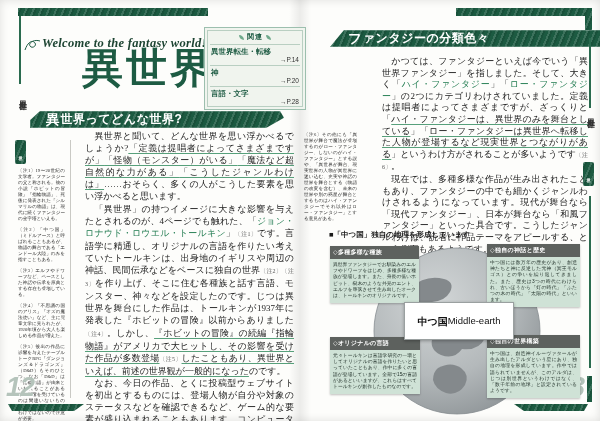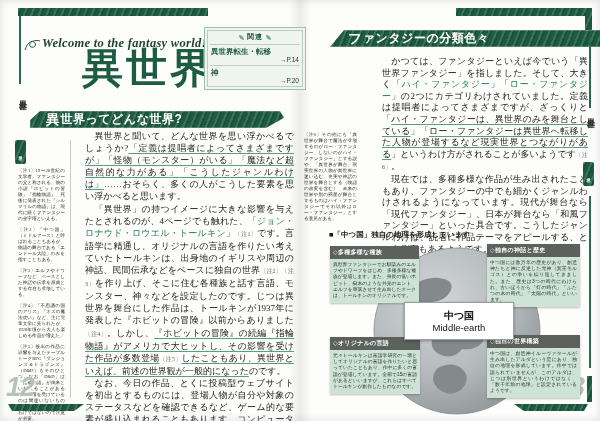--- a/index.html
+++ b/index.html
@@ -64,21 +64,21 @@
     text-shadow:1px 1px 0 #fff;line-height:1;}
   .wedge{height:7px;}
   .wedge-l{clip-path:polygon(0 0,100% 0,calc(100% - 10px) 100%,4px 100%);}
   .wedge-r{clip-path:polygon(0 0,100% 0,calc(100% - 4px) 100%,10px 100%);}
   
   .diagram-title{font-family:"Liberation Sans","DejaVu Sans",sans-serif;font-size:7.5px;font-weight:bold;color:#1a1a1a;}
   .dbox{font-family:"Liberation Sans","DejaVu Sans",sans-serif;z-index:3;box-shadow:0 1px 2px rgba(0,0,0,.25);}
   .dhead{background:#5d615e;color:#fff;font-size:6px;font-weight:bold;padding:2px 3px;letter-spacing:.3px;}
   .dbody{background:#cfe2d6;font-size:4.8px;line-height:6.2px;padding:3px 3px 4px;color:#1c2b24;text-align:justify;}
   .centerbox{left:404px;top:302px;width:108px;height:36px;background:#fff;border:1px solid #9aa0a0;
-    box-shadow:0 1px 3px rgba(0,0,0,.3);z-index:4;display:flex;flex-direction:column;align-items:center;justify-content:center;
+    box-shadow:0 1px 3px rgba(0,0,0,.3);z-index:4;display:flex;flex-direction:row;align-items:center;justify-content:center;
     font-family:"Liberation Sans","DejaVu Sans",sans-serif;}
   .centerbox .ja{font-size:10px;font-weight:bold;color:#111;line-height:1.3;}
   .centerbox .en{font-size:9.5px;color:#111;line-height:1.2;}
   .globe{z-index:1;}
 </style>
 </head>
 <body>
 
 <div id="canvas">
 
@@ -97,20 +97,24 @@
     <div class="rel-head">
       <span class="leaf"></span><span>関連</span><span class="leaf"></span>
     </div>
     <div class="rel-item">
       <div class="rel-label">異世界転生・転移</div>
       <div class="rel-ref">→P.14</div>
     </div>
     <div class="rel-item">
       <div class="rel-label">神</div>
       <div class="rel-ref">→P.20</div>
+    </div>
+    <div class="rel-item">
+      <div class="rel-label">言語・文字</div>
+      <div class="rel-ref">→P.28</div>
     </div>
   </div>
 
   <div class="abs banner banner-l gtex">
     <span class="lead">異</span>
     <span class="rest">世界ってどんな世界?</span>
   </div>
 
   <div class="abs spine-label" style="left:16px;top:94px;">異世界</div>
   <div class="abs spine-badge gtex" style="left:15px;top:140px;">

